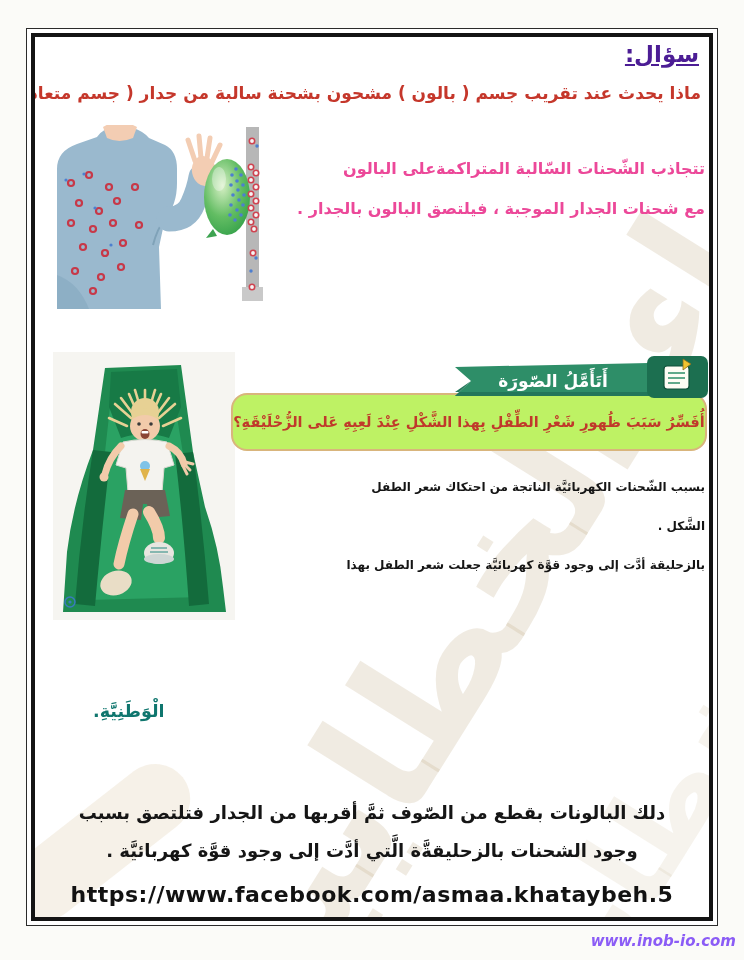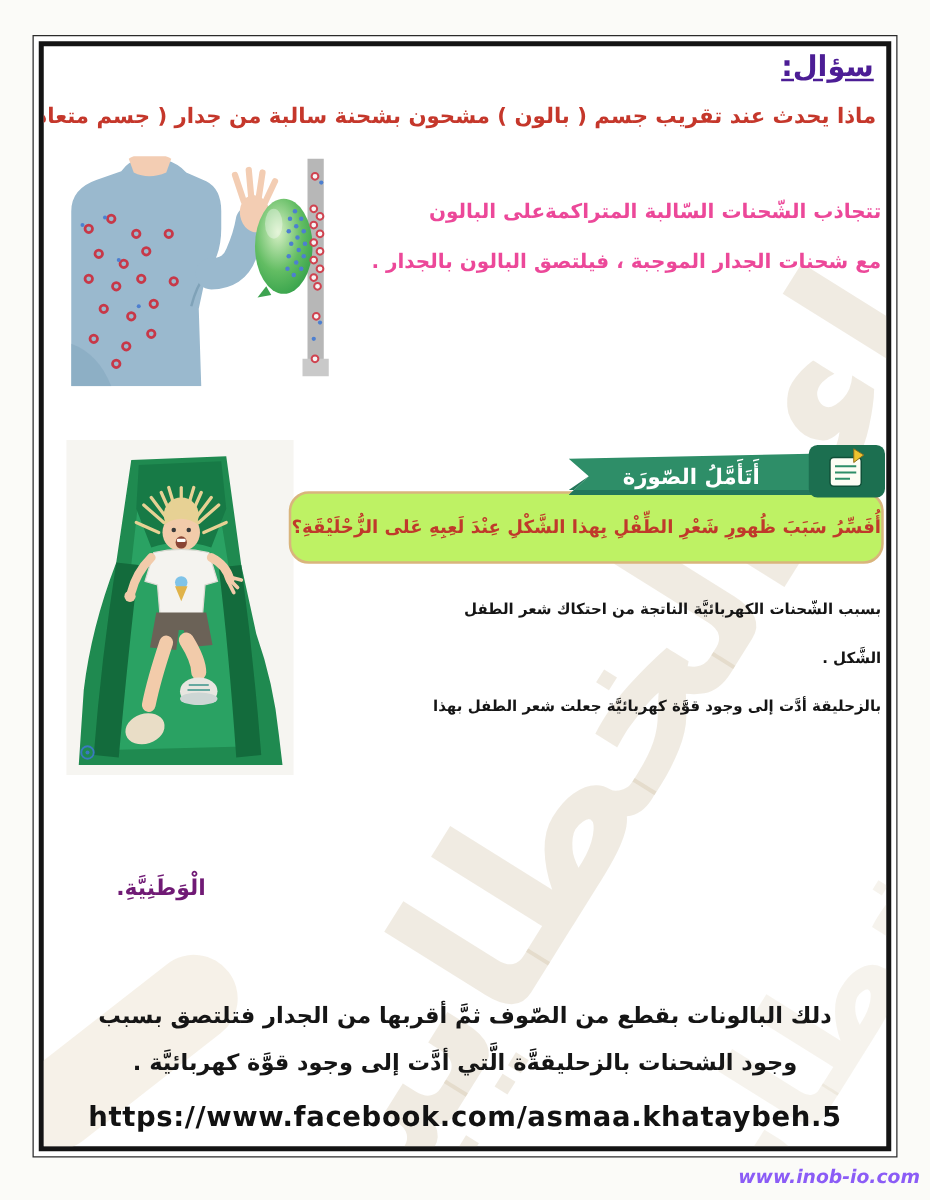--- a/index.html
+++ b/index.html
@@ -39,21 +39,21 @@
   .bubble-text { margin-top:19px; text-align:center; direction:rtl; white-space:nowrap;
                  font-size:14.5px; font-weight:bold; color:#c0392b; }
 
   .p-answer { top:431px; right:4px; width:472px; direction:rtl; text-align:right;
               font-size:12px; font-weight:bold; color:#151515; line-height:39px; }
 
   .check-row { top:608px; right:6px; left:6px; direction:rtl; text-align:right;
                font-size:17.5px; color:#141414; font-weight:bold; }
   .check-mark { color:#1f9e3d; font-size:26px; vertical-align:-3px; padding-left:6px; font-weight:bold; }
   .check-label { color:#d03a22; padding-left:6px; }
-  .check-line2 { top:664px; left:58px; direction:rtl; font-size:17.5px; font-weight:bold; color:#701a75; }
+  .check-line2 { top:664px; left:58px; direction:rtl; font-size:17.5px; font-weight:bold; color:#0f766e; }
 
   .p-check-answer { top:733px; left:14px; right:14px; direction:rtl; text-align:center;
                     font-size:18px; font-weight:bold; color:#151515; line-height:38px;margin-top:24px; }
 
   .fb-url { top:845px; left:0; right:0; text-align:center; font-size:22px; font-weight:bold;
             color:#121212; letter-spacing:0.5px; font-family:"DejaVu Sans", sans-serif; }
 
   .site-url { position:absolute; top:932px; right:8px; font-size:15px; font-weight:bold;
               font-style:italic; color:#8b5cf6; z-index:3; }
 </style>

